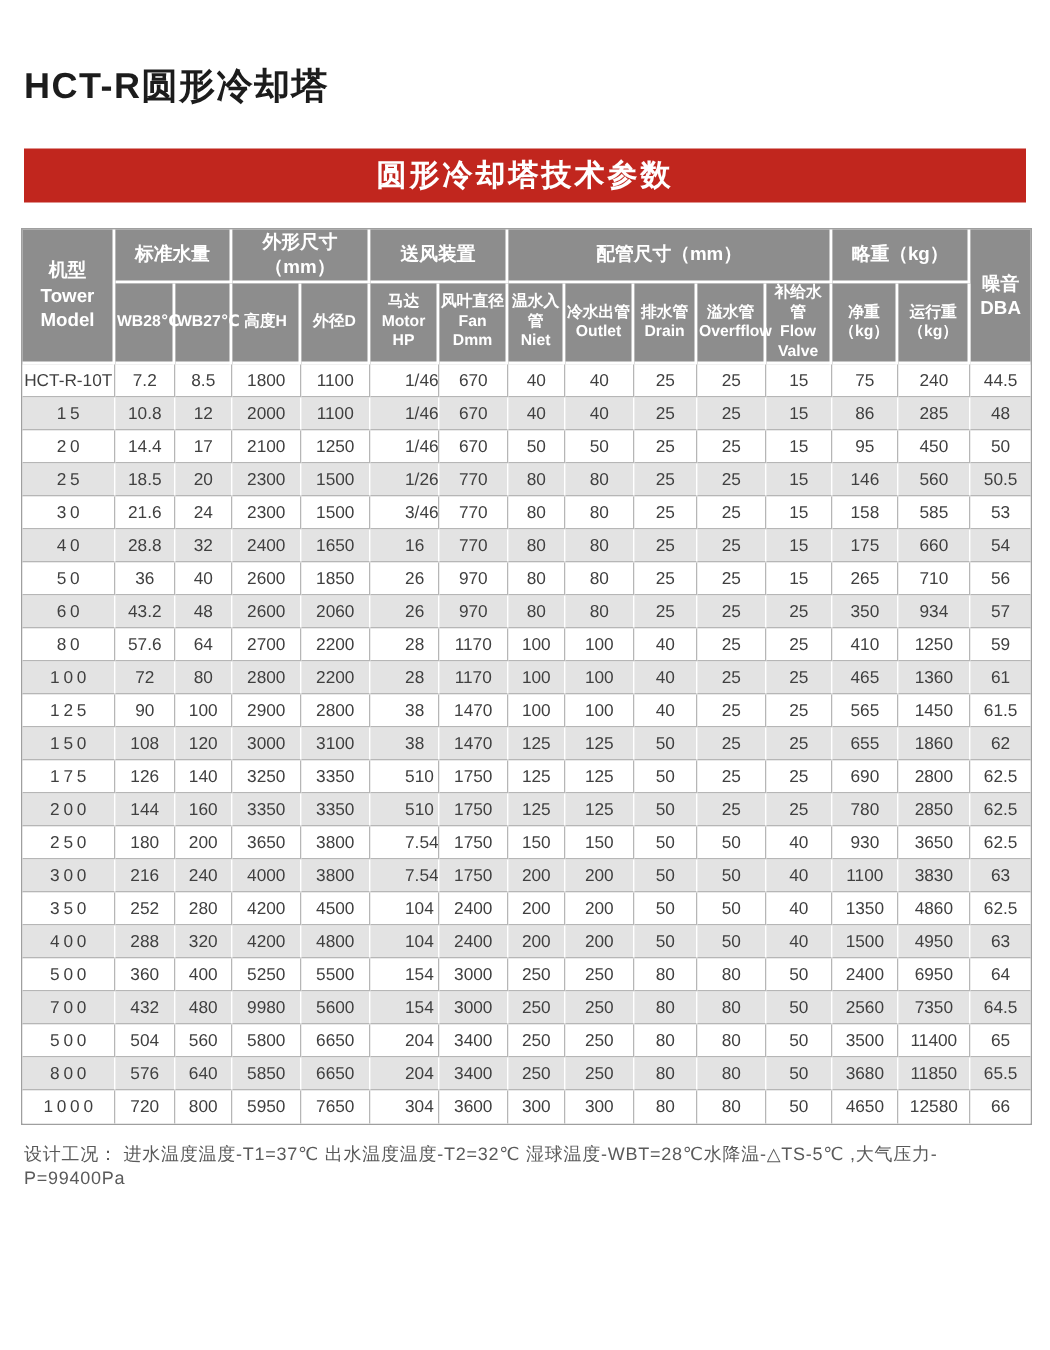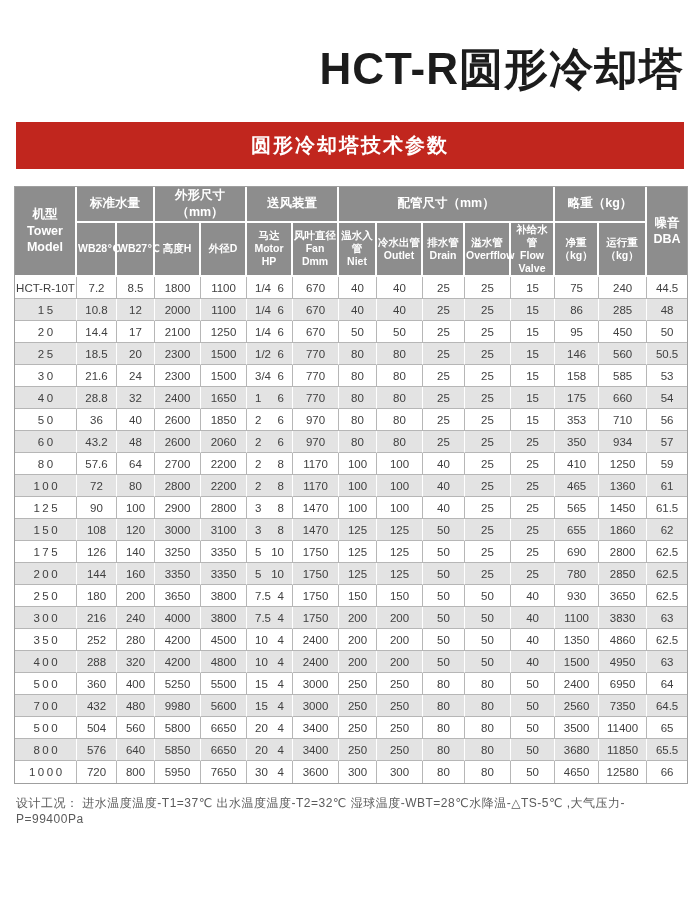--- a/index.html
+++ b/index.html
@@ -9,37 +9,36 @@
     background: #ffffff;
     font-family: "Liberation Sans", "DejaVu Sans", sans-serif;
     color: #1a1a1a;
   }
   .page { width: 700px; height: 900px; overflow: hidden; position: relative; }
 
   
   .doc-header { padding: 44px 16px 0 16px; }
   .doc-title {
     margin: 0;
-    font-size: 44px;
+    font-size: 24px;
     line-height: 1.15;
     font-weight: 700;
     color: #1c1c1c;
     letter-spacing: 1px;
-    text-align: right;
   }
   .doc-subtitle {
     margin: 7px 0 0 0;
     font-size: 14px;
     color: #2b2b2b;
   }
 
   
   .banner {
     margin: 27px 16px 0 16px;
-    height: 47px;
+    height: 36px;
     background: #c1261e;
     display: flex; align-items: center; justify-content: center;
   }
   .banner span {
     color: #ffffff;
     font-size: 20px;
     font-weight: 700;
     letter-spacing: 2px;
   }
 
@@ -85,22 +84,23 @@
     background: #e3e3e3;
     border-right-color: #ffffff;
   }
   .spec-table tbody td:last-child { border-right: none; }
   .spec-table tbody tr:last-child td { border-bottom: none; }
 
   .spec-table tbody td.spread { letter-spacing: 2.5px; text-indent: 2.5px; }
 
   .motor-wrap {
     display: flex;
-    justify-content: space-between;
+    justify-content: flex-start;
     padding: 0 8px;
+    margin-left: 15px;
   }
 
   
   .footnote {
     margin: 11px 16px 0 16px;
     font-size: 12px;
     color: #5a5a5a;
     letter-spacing: 0.5px;
   }
 </style>
@@ -318,21 +318,21 @@
               <span>2</span>
               <span>6</span>
             </div>
           </td>
           <td>970</td>
           <td>80</td>
           <td>80</td>
           <td>25</td>
           <td>25</td>
           <td>15</td>
-          <td>353</td>
+          <td>265</td>
           <td>710</td>
           <td>56</td>
         </tr>
         <tr class="alt">
           <td class="spread">60</td>
           <td>43.2</td>
           <td>48</td>
           <td>2600</td>
           <td>2060</td>
           <td>

